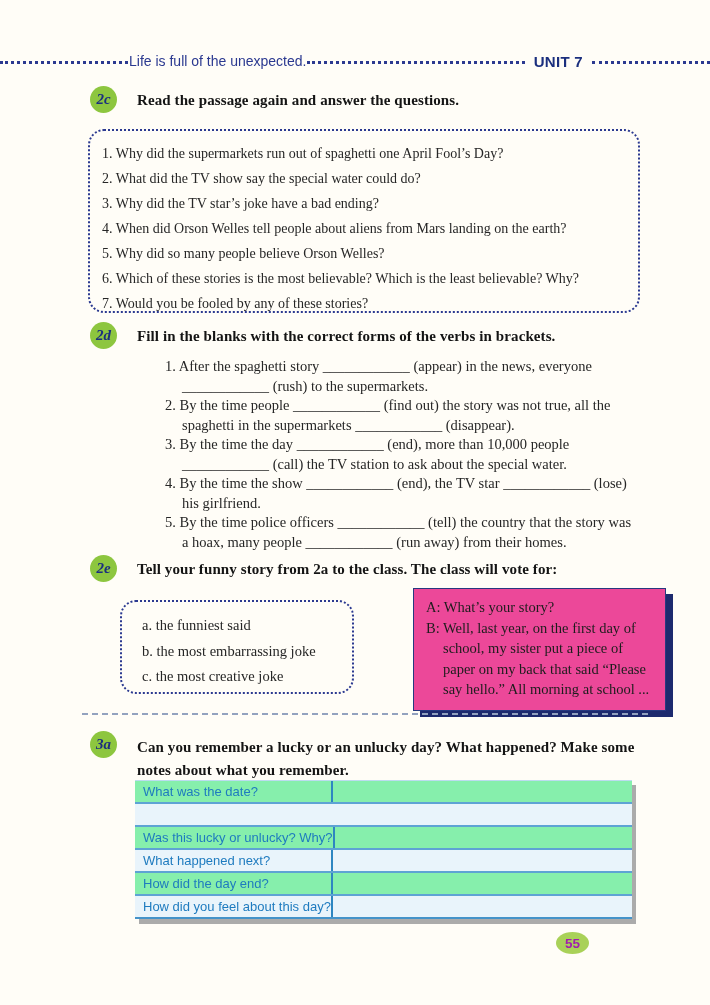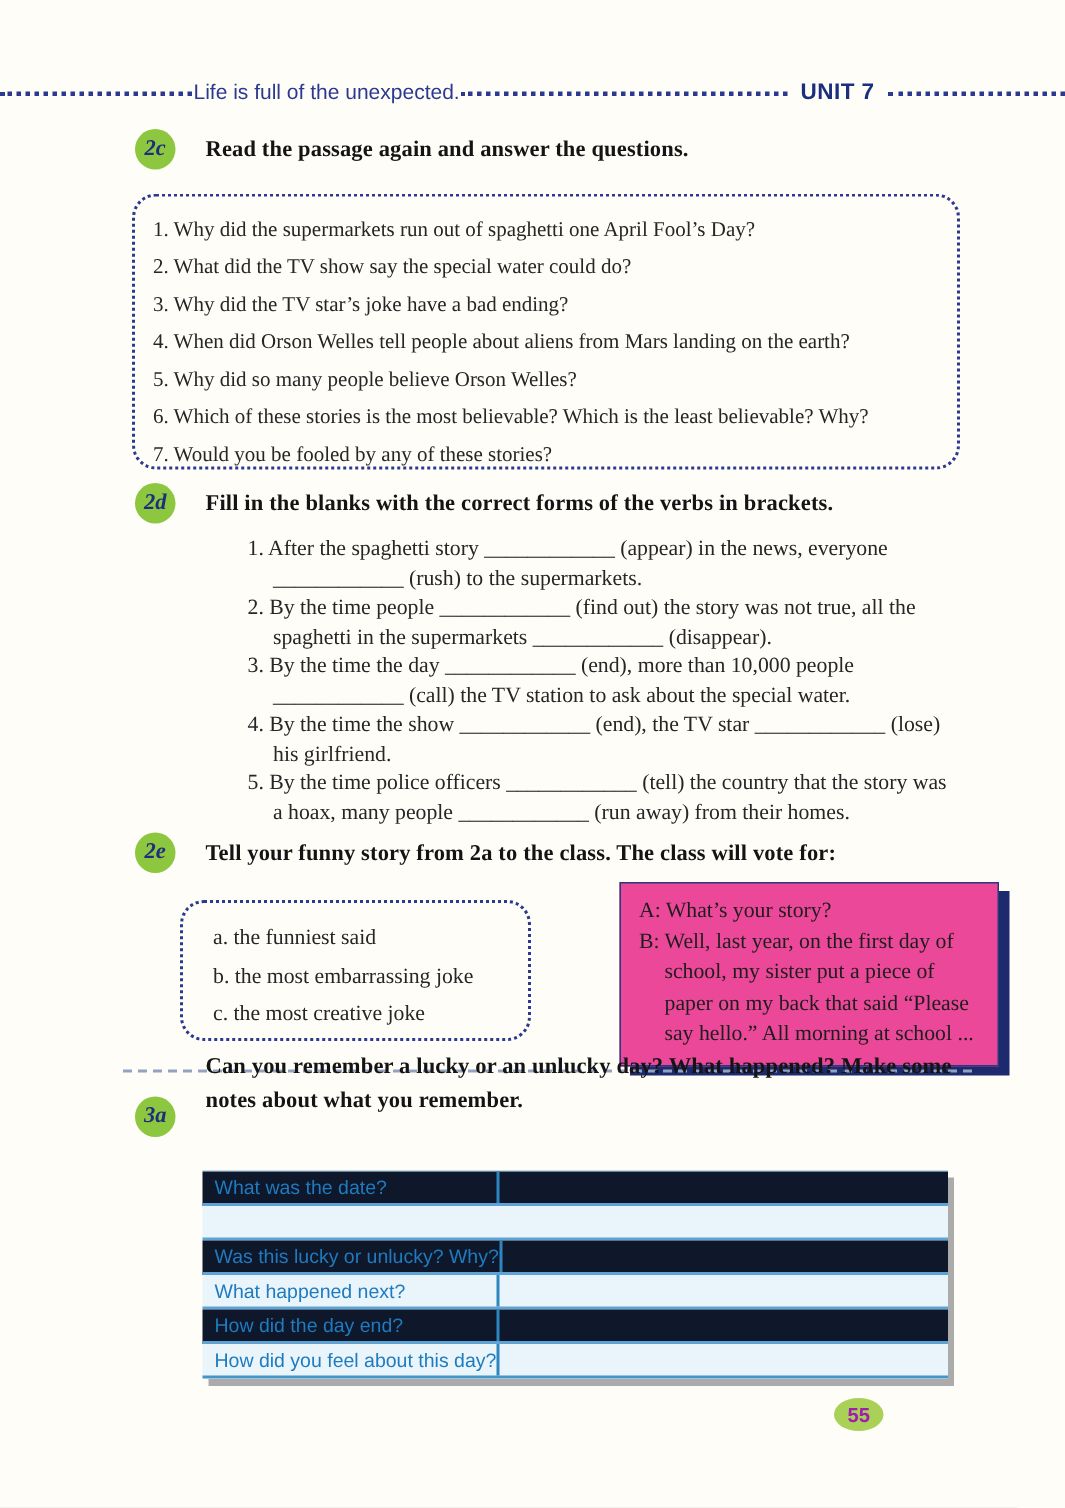--- a/index.html
+++ b/index.html
@@ -25,21 +25,21 @@
   
   .badge { position:absolute; width:27px; height:27px; border-radius:50%;
     background:#8dc63f; color:#1b2f7e; font-family:Liberation Serif, serif;
     font-weight:bold; font-style:italic; font-size:15px;
     display:flex; align-items:center; justify-content:center; }
   .sec-heading { position:absolute; font-weight:bold; font-size:15px;
     color:#141414; letter-spacing:.1px; }
   .b2c { left:90px; top:86px; }   .h2c { left:137px; top:92px; }
   .b2d { left:90px; top:322px; }  .h2d { left:137px; top:328px; }
   .b2e { left:90px; top:555px; }  .h2e { left:137px; top:561px; }
-  .b3a { left:90px; top:731px; }  .h3a { left:137px; top:700px; width:514px; line-height:22.5px; }
+  .b3a { left:90px; top:731px; }  .h3a { left:137px; top:736px; width:514px; line-height:22.5px; }
 
   
   .qbox { position:absolute; left:88px; top:129px; width:552px; height:184px;
     border:2px dotted #2b3990; border-radius:16px; background:#fffdf7;
     padding:10px 10px 6px 12px; }
   .q { font-size:14px; line-height:25px; color:#262626;
     padding-left:18px; text-indent:-18px; }
 
   
   .fill-list { position:absolute; left:165px; top:357px; width:474px; }
@@ -60,21 +60,21 @@
   
   .dashed-divider { position:absolute; left:82px; top:713px; width:566px;
     height:0; border-top:2px dashed #93a2bf; }
 
   
   .notes-table { position:absolute; left:135px; top:780px; width:497px;
     border-top:1px solid #bcdcf0; box-shadow:4px 5px 0 #ababab;
     font-family:"Liberation Sans", sans-serif; }
   .tr { display:flex; height:23px; border-bottom:2px solid #5ea3d4; }
   .tr:last-child { border-bottom:2px solid #4493c9; }
-  .tr.odd  { background:#0f172a; }
+  .tr.odd  { background:#86efac; }
   .tr.even { background:#e9f4fb; }
   .tc-q { flex:0 0 198px; border-right:2px solid #2e86c1; padding-left:8px;
     font-size:13px; line-height:21px; color:#1e7bbf; white-space:nowrap; }
   .tc-a { flex:1 1 auto; }
 
   
   .page-badge { position:absolute; left:556px; top:932px; width:33px; height:22px;
     border-radius:50%; background:#a9d158; color:#a21caf;
     font-family:"Liberation Sans", sans-serif; font-weight:bold; font-size:13.5px;
     display:flex; align-items:center; justify-content:center; }

